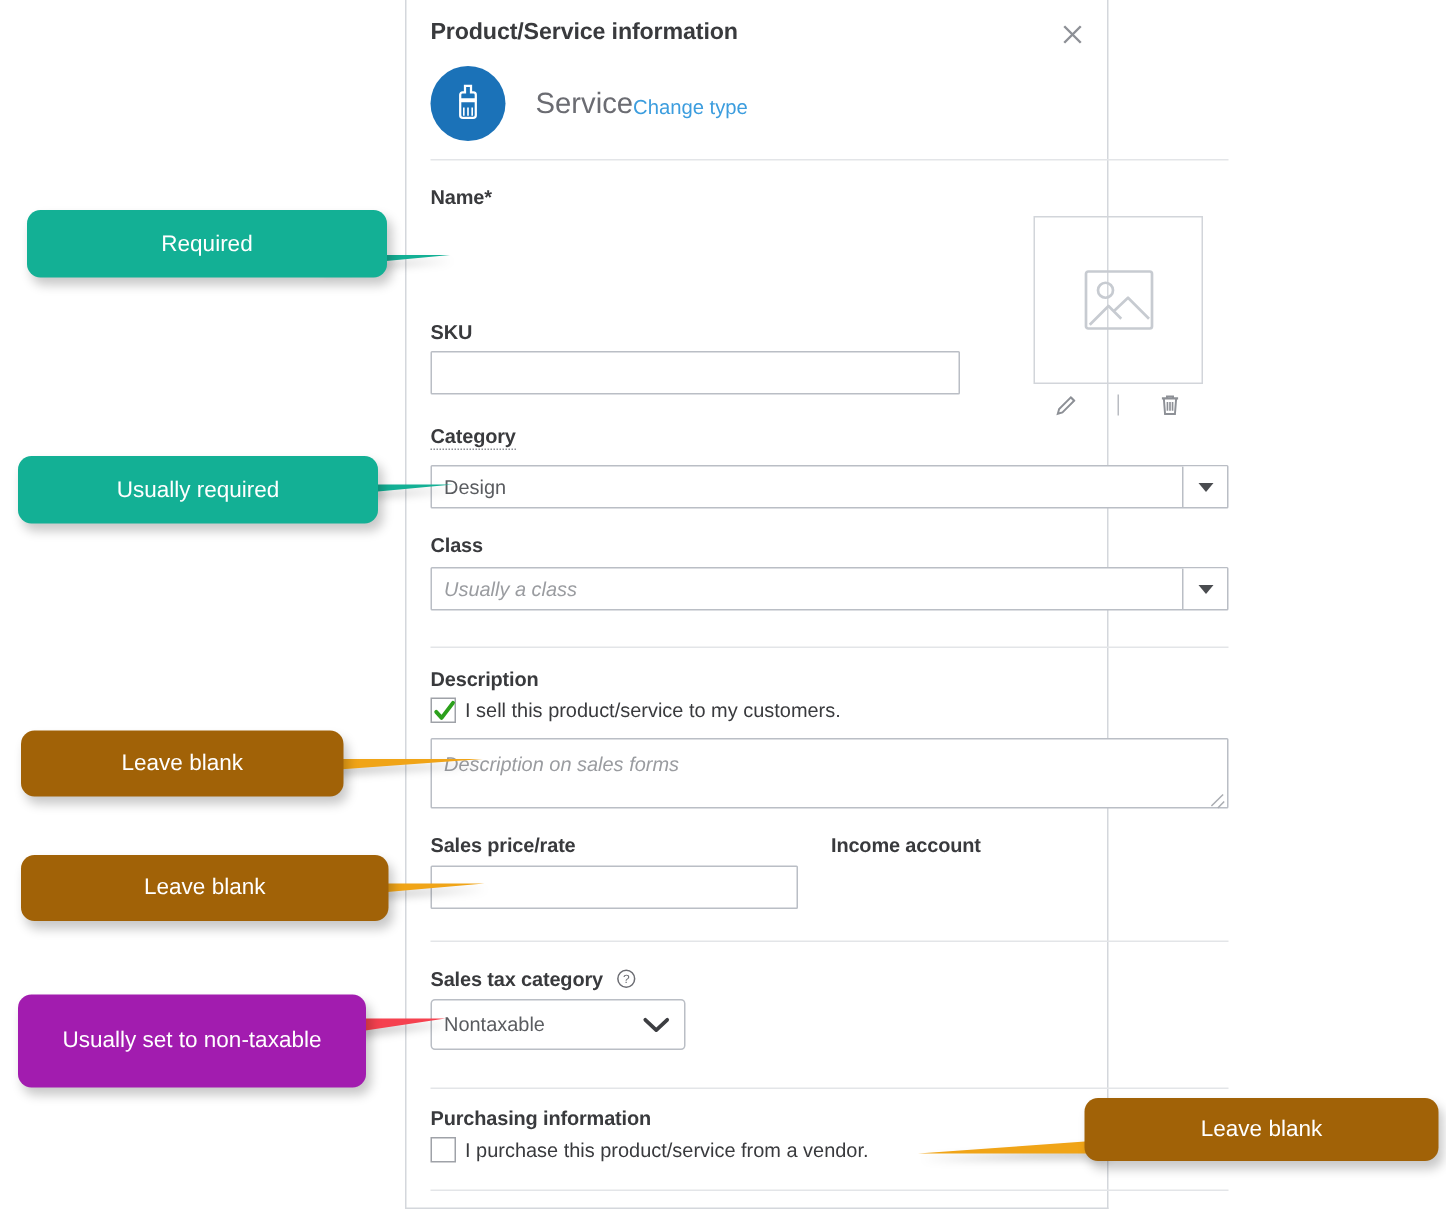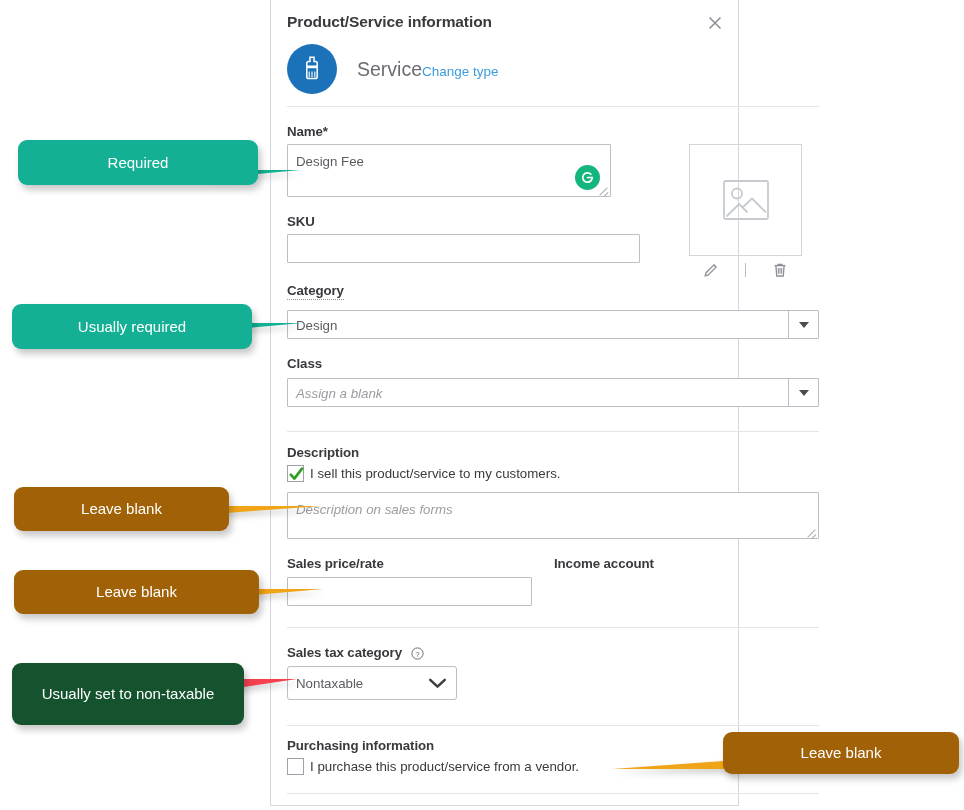--- a/index.html
+++ b/index.html
@@ -255,21 +255,21 @@
     text-align: center;
     font-size: 15px;
     line-height: 1.18;
     box-shadow: 3px 5px 7px rgba(0,0,0,0.22);
     box-sizing: border-box;
     padding: 0 12px;
     z-index: 5;
   }
   .callout.green { background: #13b095; }
   .callout.orange { background: #a16207; }
-  .callout.red   { background: #14532d; }
+  .callout.red   { background: #a21caf; }
 
   .tail {
     position: absolute;
     width: 0; height: 0;
     z-index: 4;
     filter: drop-shadow(2px 4px 3px rgba(0,0,0,0.20));
   }
 </style>
 </head>
 <body>
@@ -293,30 +293,20 @@
           <path d="M10.2 17.6 v5.6 M13 17.6 v5.6 M15.8 17.6 v5.6" stroke="#ffffff" stroke-width="1.1"></path>
         </svg>
       </div>
       <div class="type-name">Service</div>
       <div class="change-type">Change type</div>
     </div>
 
     <div class="divider" style="top:106px"></div>
 
     <div class="label" style="left:16px; top:124px">Name*</div>
-    <div class="field" style="left:16px; top:144px; width:324px; height:53px">
-      <div class="val top">Design Fee</div>
-      <div class="g-badge">
-        <svg width="17" height="17" viewBox="0 0 17 17" aria-hidden="true">
-          <path d="M13.2 8.5 a4.7 4.7 0 1 1 -1.4 -3.35" fill="none" stroke="#ffffff" stroke-width="1.7" stroke-linecap="round"></path>
-          <path d="M8.6 8.5 h4.6" stroke="#ffffff" stroke-width="1.7" stroke-linecap="round"></path>
-        </svg>
-      </div>
-      <div class="resize-h"></div>
-    </div>
 
     <div class="label" style="left:16px; top:214px">SKU</div>
     <div class="field" style="left:16px; top:234px; width:353px; height:29px">
       <div class="val"></div>
     </div>
 
     <div class="img-box">
       <svg width="50" height="44" viewBox="0 0 50 44" aria-hidden="true">
         <rect x="3" y="3" width="44" height="38" rx="1.5" fill="none" stroke="#c7cbd1" stroke-width="1.8"></rect>
         <circle cx="16" cy="15.5" r="5" fill="none" stroke="#c7cbd1" stroke-width="1.8"></circle>
@@ -344,21 +334,21 @@
     <div class="label dotted" style="left:16px; top:283px">Category</div>
     <div class="field" style="left:16px; top:310px; width:532px; height:29px">
       <div class="val">Design</div>
       <div class="dd-btn">
           <span class="tri"></span>
         </div>
     </div>
 
     <div class="label" style="left:16px; top:356px">Class</div>
     <div class="field" style="left:16px; top:378px; width:532px; height:29px">
-      <div class="val ph">Assign a blank</div>
+      <div class="val ph">Usually a class</div>
       <div class="dd-btn">
           <span class="tri"></span>
         </div>
     </div>
 
     <div class="divider" style="top:431px"></div>
 
     <div class="label" style="left:16px; top:445px">Description</div>
     <div class="cbox" style="left:16px; top:465px">
       <svg width="15" height="16" viewBox="0 0 15 16" aria-hidden="true">

